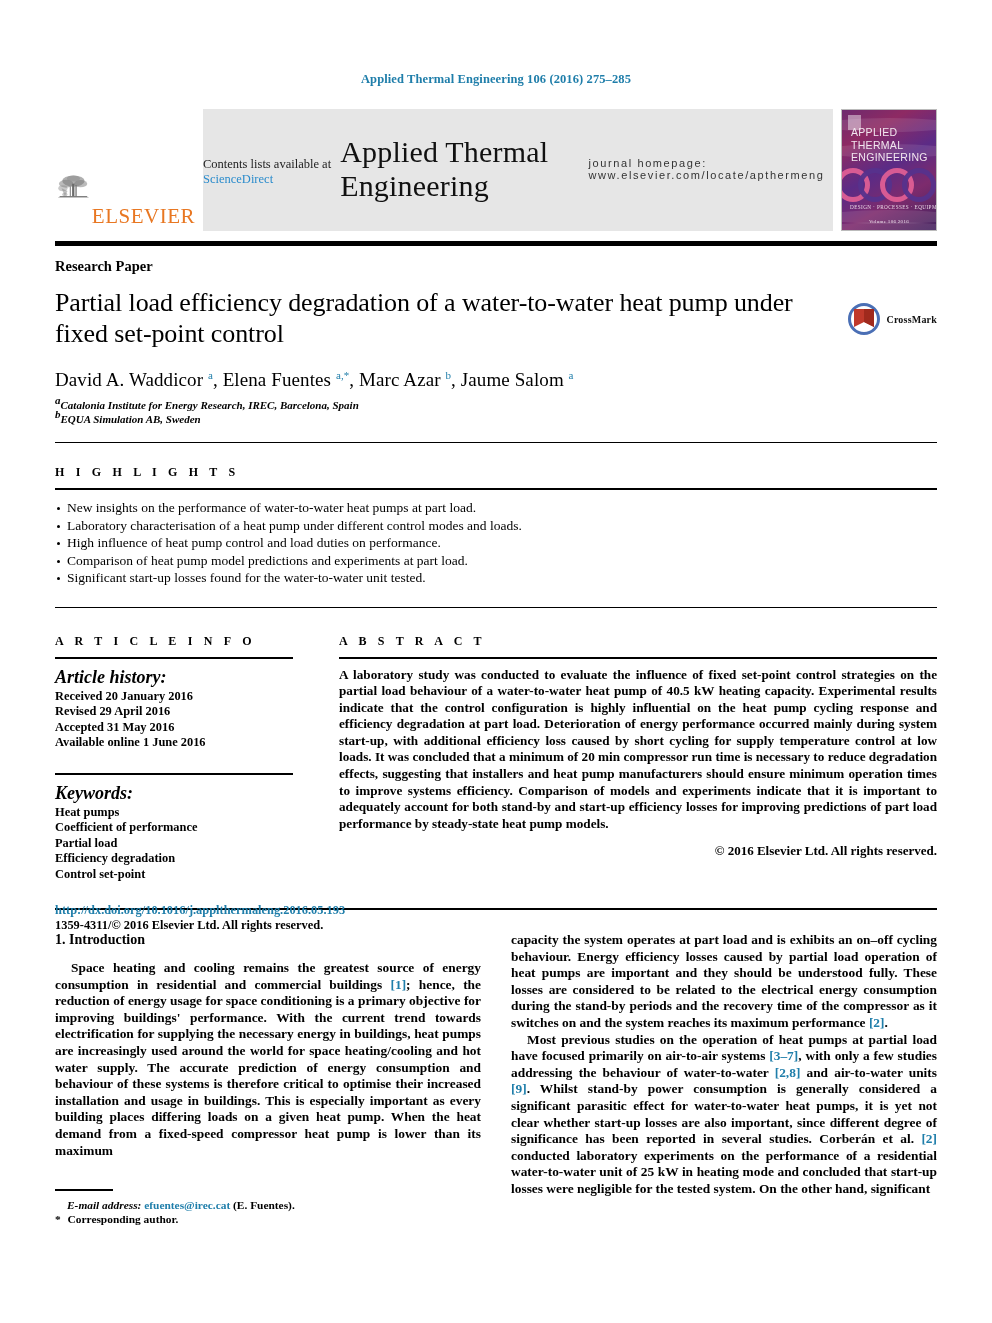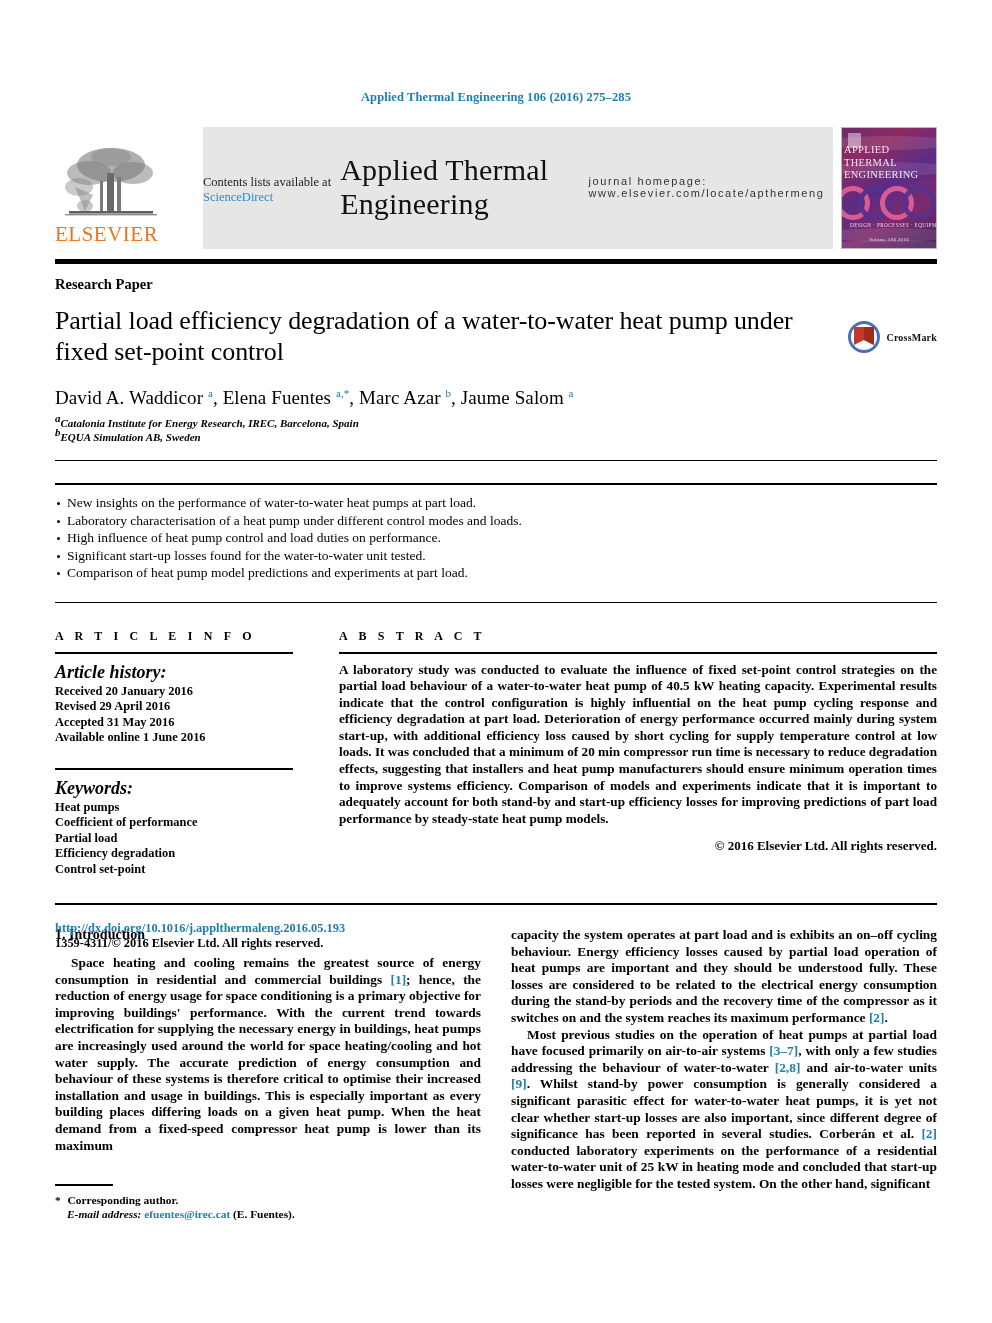--- a/index.html
+++ b/index.html
@@ -15,21 +15,20 @@
     color: #000000;
     position: relative;
     overflow: hidden;
   }
   .page {
     position: relative;
     width: 992px;
     height: 969px;
     box-sizing: border-box;
     padding: 0 55px;
-    margin-top: 18px;
   }
 
   
   .runninghead {
     text-align: center;
     color: #1f7eaa;
     font-size: 12.5px;
     font-weight: bold;
     letter-spacing: .1px;
     padding-top: 72px;
@@ -39,22 +38,22 @@
   .masthead {
     margin-top: 22px;
     display: flex;
     align-items: stretch;
     height: 122px;
   }
   .elsevier-logo {
     width: 140px;
     flex: 0 0 140px;
     display: flex;
-    flex-direction: column;
-    align-items: flex-start;
+    flex-direction: row;
+    align-items: flex-end;
     justify-content: flex-end;
     padding-bottom: 4px;
     box-sizing: border-box;
   }
   .tree-svg { display:block; }
   .elsevier-word {
     font-family: "Liberation Serif", serif;
     color: #e87722;
     font-size: 21px;
     letter-spacing: .5px;
@@ -123,24 +122,24 @@
     border: 5px solid rgba(230,90,140,.85);
     box-sizing: border-box;
   }
   .cover-chain span:nth-child(1){ left:0;  border-color: rgba(228,96,150,.9); }
   .cover-chain span:nth-child(2){ left:22px; border-color: rgba(86,50,140,.95); }
   .cover-chain span:nth-child(3){ left:44px; border-color: rgba(228,96,150,.9); }
   .cover-chain span:nth-child(4){ left:66px; border-color: rgba(86,50,140,.95); }
   .cover-title {
     position: absolute;
     top: 16px;
-    left: 2px;
+    left: 9px;
     right: 6px;
     color: #f2e6ef;
-    font-family: Liberation Serif, serif;
+    font-family: Liberation Sans, sans-serif;
     font-size: 10.5px;
     line-height: 12.5px;
     letter-spacing: .3px;
   }
   .cover-title div { white-space: nowrap; }
   .cover-elsevier-mark {
     position:absolute; top:5px; left:6px; width:13px; height:15px;
     background: rgba(255,255,255,.45);
   }
   .cover-foot {
@@ -449,27 +448,28 @@
   <div class="authors">David A. Waddicor <sup>a</sup>, Elena Fuentes <sup>a,*</sup>, Marc Azar <sup>b</sup>, Jaume Salom <sup>a</sup></div>
 
   <div class="aff">
     <div><sup>a</sup><span>Catalonia Institute for Energy Research, IREC, Barcelona, Spain</span></div>
     <div><sup>b</sup><span>EQUA Simulation AB, Sweden</span></div>
   </div>
 
   <div class="rule-thin" style="margin-top:16px"></div>
 
   <div class="hl-wrap">
+    <div class="smallcaps-head">H I G H L I G H T S</div>
     <div class="hl-rule"></div>
     <ul class="highlights">
       <li>New insights on the performance of water-to-water heat pumps at part load.</li>
       <li>Laboratory characterisation of a heat pump under different control modes and loads.</li>
       <li>High influence of heat pump control and load duties on performance.</li>
+      <li>Comparison of heat pump model predictions and experiments at part load.</li>
       <li>Significant start-up losses found for the water-to-water unit tested.</li>
-      <li>Comparison of heat pump model predictions and experiments at part load.</li>
     </ul>
   </div>
 
   <div class="rule-thin" style="margin-top:20px"></div>
 
   <div class="info-abs">
 
     <div class="col-info">
       <div class="smallcaps-head">A R T I C L E    I N F O</div>
       <div class="info-rule"></div>
@@ -503,22 +503,22 @@
   <div class="bottom-rule"></div>
 
   <div class="body-cols">
 
     <div class="bcol">
       <div class="sec-head">1. Introduction</div>
       <p class="body">Space heating and cooling remains the greatest source of energy consumption in residential and commercial buildings <span class="ref">[1]</span>; hence, the reduction of energy usage for space conditioning is a primary objective for improving buildings' performance. With the current trend towards electrification for supplying the necessary energy in buildings, heat pumps are increasingly used around the world for space heating/cooling and hot water supply. The accurate prediction of energy consumption and behaviour of these systems is therefore critical to optimise their increased installation and usage in buildings. This is especially important as every building places differing loads on a given heat pump. When the heat demand from a fixed-speed compressor heat pump is lower than its maximum</p>
 
       <div class="footnote-wrap">
         <div class="fn-rule"></div>
+        <div class="fn" style="padding-left:12px"><span class="em">E-mail address:</span> <span class="link">efuentes@irec.cat</span> (E. Fuentes).</div>
         <div class="fn"><span class="star">*</span> Corresponding author.</div>
-        <div class="fn" style="padding-left:12px"><span class="em">E-mail address:</span> <span class="link">efuentes@irec.cat</span> (E. Fuentes).</div>
       </div>
     </div>
 
     <div class="bcol">
       <p class="body" style="text-indent:0">capacity the system operates at part load and is exhibits an on–off cycling behaviour. Energy efficiency losses caused by partial load operation of heat pumps are important and they should be understood fully. These losses are considered to be related to the electrical energy consumption during the stand-by periods and the recovery time of the compressor as it switches on and the system reaches its maximum performance <span class="ref">[2]</span>.</p>
       <p class="body">Most previous studies on the operation of heat pumps at partial load have focused primarily on air-to-air systems <span class="ref">[3–7]</span>, with only a few studies addressing the behaviour of water-to-water <span class="ref">[2,8]</span> and air-to-water units <span class="ref">[9]</span>. Whilst stand-by power consumption is generally considered a significant parasitic effect for water-to-water heat pumps, it is yet not clear whether start-up losses are also important, since different degree of significance has been reported in several studies. Corberán et al. <span class="ref">[2]</span> conducted laboratory experiments on the performance of a residential water-to-water unit of 25 kW in heating mode and concluded that start-up losses were negligible for the tested system. On the other hand, significant</p>
     </div>
   </div>
 
   <div class="pagefoot">

